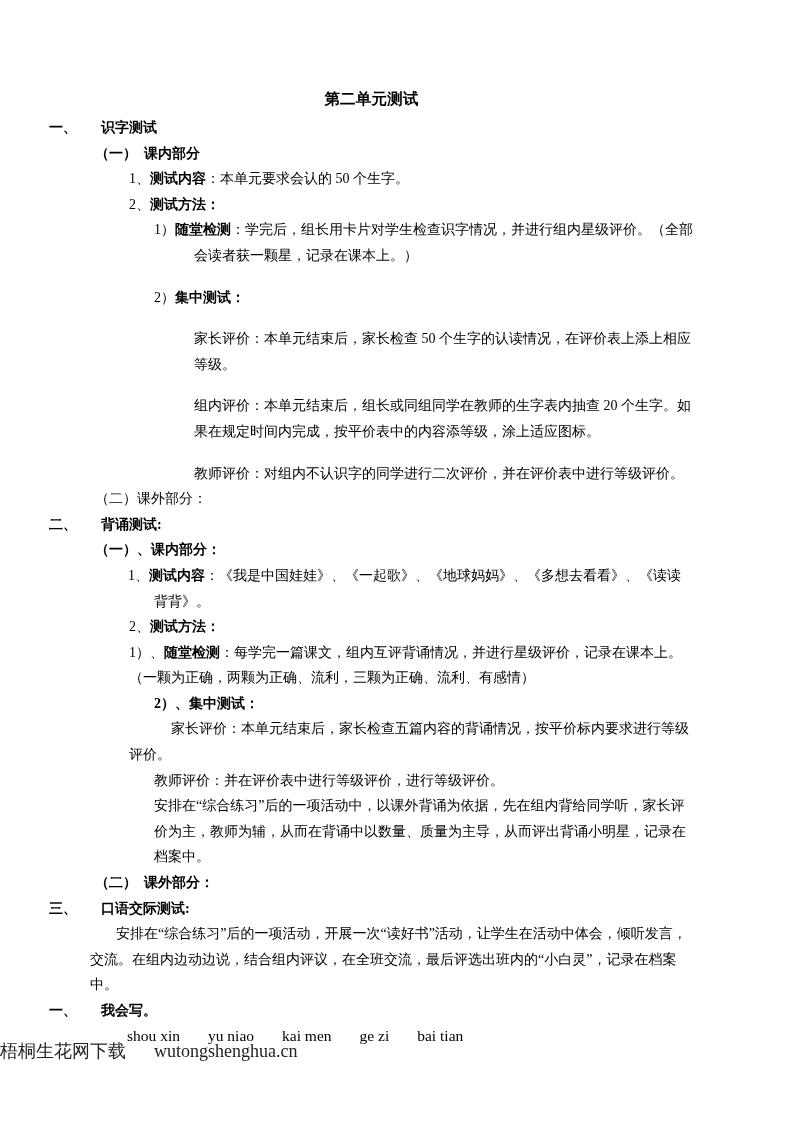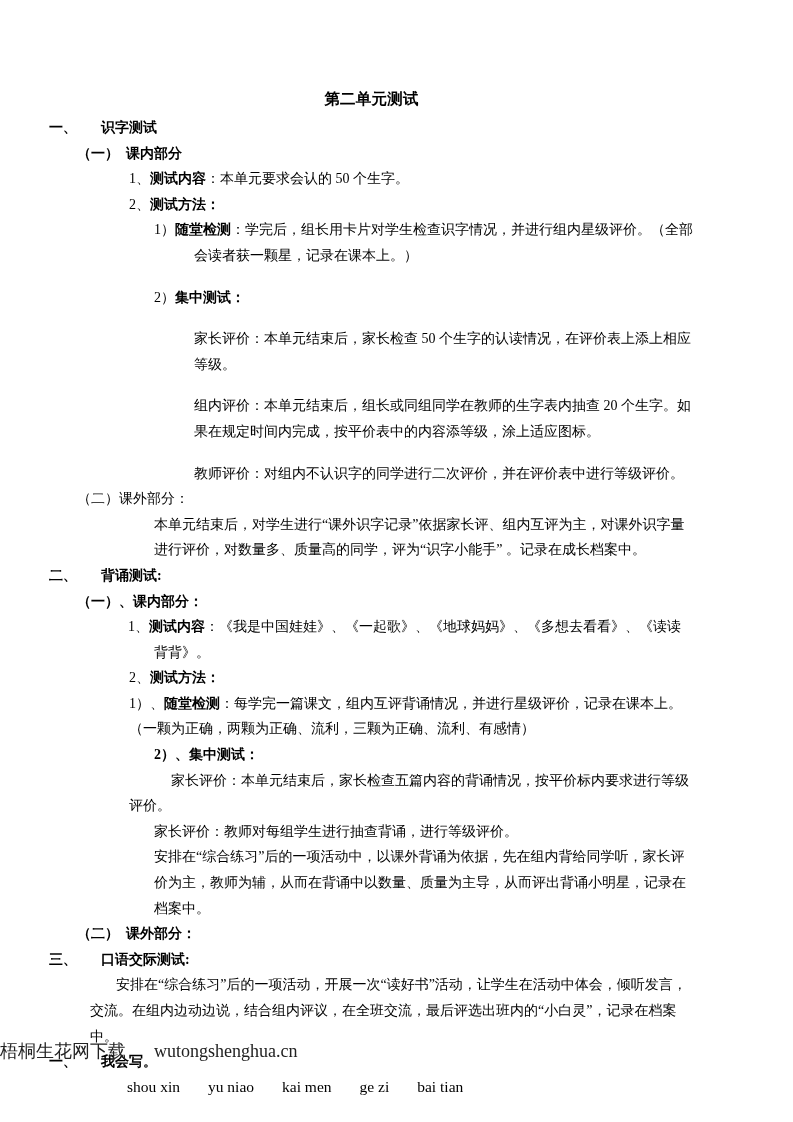--- a/index.html
+++ b/index.html
@@ -35,21 +35,21 @@
   }
   .line {
     font-size: 14px;
     line-height: 25.6px;
     white-space: pre-wrap;
     word-break: break-word;
   }
   .b { font-weight: bold; }
   
   .lv0 { margin-left: 0px; }
-  .lv1 { margin-left: 28px; }
+  .lv1 { margin-left: 46px; }
   .lv2 { margin-left: 80px; }
   .lv3 { margin-left: 105px; }
   .lv5 { margin-left: 145px; margin-top: 16px; }
 
   .hang-num {
     display: inline-block;
     width: 52px;
   }
   .para-hang-3 {
     margin-left: 145px;
@@ -99,37 +99,36 @@
     <div class="line lv5"><span style="margin-left:-40px">2）</span><span class="b">集中测试</span><span class="b">：</span></div>
 
     <div class="line lv5">家长评价：本单元结束后，家长检查 50 个生字的认读情况，在评价表上添上相应等级。</div>
 
     <div class="line lv5">组内评价：本单元结束后，组长或同组同学在教师的生字表内抽查 20 个生字。如果在规定时间内完成，按平价表中的内容添等级，涂上适应图标。</div>
 
     <div class="line lv5">教师评价：对组内不认识字的同学进行二次评价，并在评价表中进行等级评价。</div>
 
     <div class="line lv1">（二）课外部分：</div>
 
-    <div class="line lv3">本单元结束后，对学生进行“课外识字记录”依据家长评、组内互评为主，对课外识字量进行评价，对数量多、质量高的同学，评为“识字小能手” 。记录在成长档案中。</div>
 
     <div class="line lv0 b"><span class="hang-num">二、</span><span>背诵测试:</span></div>
 
     <div class="line lv1 b">（一）、课内部分：</div>
 
     <div class="line para-hang-s2"><span>1、</span><span class="b">测试内容</span><span>：《我是中国娃娃》、《一起歌》、《地球妈妈》、《多想去看看》、《读读背背》。</span></div>
 
     <div class="line lv2"><span>2、</span><span class="b">测试方法</span><span class="b">：</span></div>
 
     <div class="line lv2"><span>1）、</span><span class="b">随堂检测</span><span>：每学完一篇课文，组内互评背诵情况，并进行星级评价，记录在课本上。（一颗为正确，两颗为正确、流利，三颗为正确、流利、有感情）</span></div>
 
     <div class="line lv3"><span class="b">2）、</span><span class="b">集中测试</span><span class="b">：</span></div>
 
     <div class="line lv2" style="text-indent:42px">家长评价：本单元结束后，家长检查五篇内容的背诵情况，按平价标内要求进行等级评价。</div>
 
-    <div class="line lv3">家长评价：教师对每组学生进行抽查背诵，进行等级评价。</div>
+    <div class="line lv3">教师评价：并在评价表中进行等级评价，进行等级评价。</div>
 
     <div class="line lv3">安排在“综合练习”后的一项活动中，以课外背诵为依据，先在组内背给同学听，家长评价为主，教师为辅，从而在背诵中以数量、质量为主导，从而评出背诵小明星，记录在档案中。</div>
 
     <div class="line lv1 b"><span>（二）</span>&nbsp;&nbsp;<span>课外部分：</span></div>
 
     <div class="line lv0 b"><span class="hang-num">三、</span><span>口语交际测试:</span></div>
 
     <div class="line lv1" style="margin-left:41px; text-indent:26px">安排在“综合练习”后的一项活动，开展一次“读好书”活动，让学生在活动中体会，倾听发言，交流。在组内边动边说，结合组内评议，在全班交流，最后评选出班内的“小白灵”，记录在档案中。</div>
 
 

